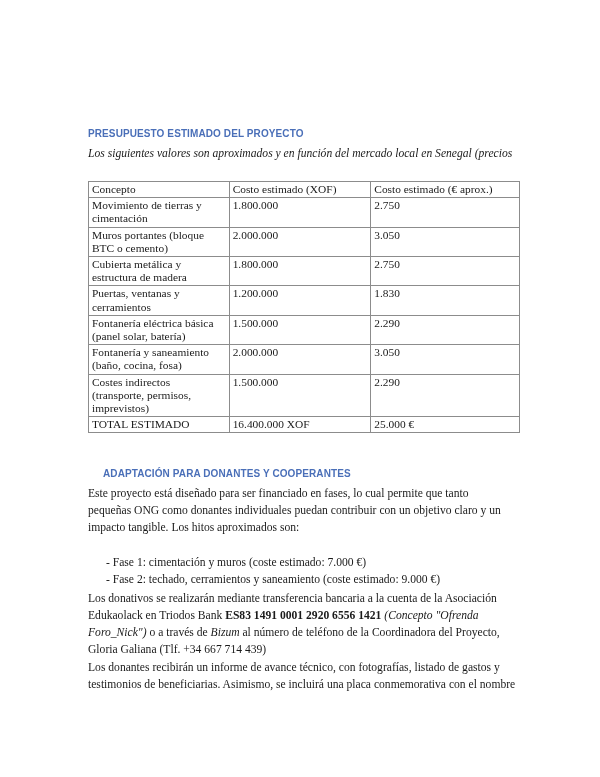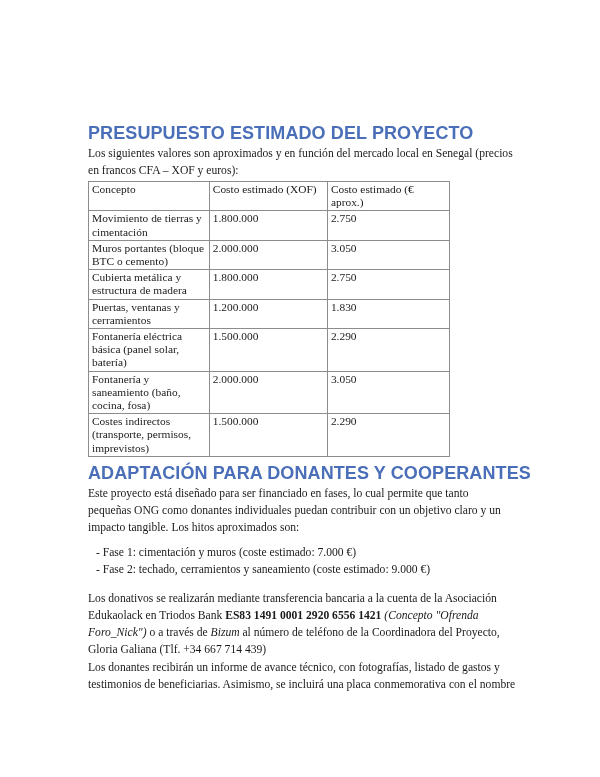--- a/index.html
+++ b/index.html
@@ -21,72 +21,71 @@
       position: absolute;
       left: 88px;
       top: 0;
       width: 432px;
     }
     .heading {
       position: absolute;
       left: 0;
       font-family: "Liberation Sans", "DejaVu Sans", sans-serif;
       font-weight: bold;
-      font-size: 18px;
+      font-size: 10px;
       color: #4a6fb8;
       letter-spacing: 0.1px;
       white-space: nowrap;
     }
     .para {
       position: absolute;
       left: 0;
       width: 432px;
       margin: 0;
     }
     table.budget {
       position: absolute;
       left: 0;
       top: 181px;
-      width: 362px;
+      width: 432px;
       border-collapse: collapse;
       font-size: 11.4px;
       line-height: 13.2px;
     }
     table.budget td, table.budget th {
       border: 1px solid #8c8c8c;
       padding: 1px 4px 1px 3px;
       vertical-align: top;
       text-align: left;
       font-weight: normal;
     }
     table.budget col.c1 { width: 140px; }
     table.budget col.c2 { width: 141px; }
     table.budget col.c3 { width: 148px; }
     .bullets {
       position: absolute;
       left: 0;
       top: 536px;
-      margin: 8px;
+      margin: 18px;
       padding: 0;
       list-style: none;
     }
     .bullets li { white-space: nowrap; }
     .iban { font-weight: bold; }
     .ital { font-style: italic; }
   </style>
 </head>
 <body>
 
 <div class="page">
 
   <div class="heading" style="top:125px;">PRESUPUESTO ESTIMADO DEL PROYECTO</div>
 
-  <p class="para" style="top:145px;">
+  <p class="para" style="top:145px;font-style:italic;">
     <span>Los siguientes valores son aproximados y en función del mercado local en Senegal (precios</span><br>
-    <span>en francos CFA – XOF y euros):</span>
   </p>
 
   <table class="budget">
     <colgroup>
         <col class="c1">
         <col class="c2">
         <col class="c3">
       </colgroup>
     <thead>
       <tr>
@@ -124,24 +123,29 @@
       <tr>
         <td>Fontanería y saneamiento (baño, cocina, fosa)</td>
         <td>2.000.000</td>
         <td>3.050</td>
       </tr>
       <tr>
         <td>Costes indirectos (transporte, permisos, imprevistos)</td>
         <td>1.500.000</td>
         <td>2.290</td>
       </tr>
+      <tr>
+        <td>TOTAL ESTIMADO</td>
+        <td>16.400.000 XOF</td>
+        <td>25.000 €</td>
+      </tr>
     </tbody>
   </table>
 
-  <div class="heading" style="top:465px;">ADAPTACIÓN PARA DONANTES Y COOPERANTES</div>
+  <div class="heading" style="top:465px;margin-left:15px;">ADAPTACIÓN PARA DONANTES Y COOPERANTES</div>
 
   <p class="para" style="top:485px;">
     <span>Este proyecto está diseñado para ser financiado en fases, lo cual permite que tanto</span><br>
     <span>pequeñas ONG como donantes individuales puedan contribuir con un objetivo claro y un</span><br>
     <span>impacto tangible. Los hitos aproximados son:</span>
   </p>
 
   <ul class="bullets">
     <li>- Fase 1: cimentación y muros (coste estimado: 7.000 €)</li>
     <li>- Fase 2: techado, cerramientos y saneamiento (coste estimado: 9.000 €)</li>

